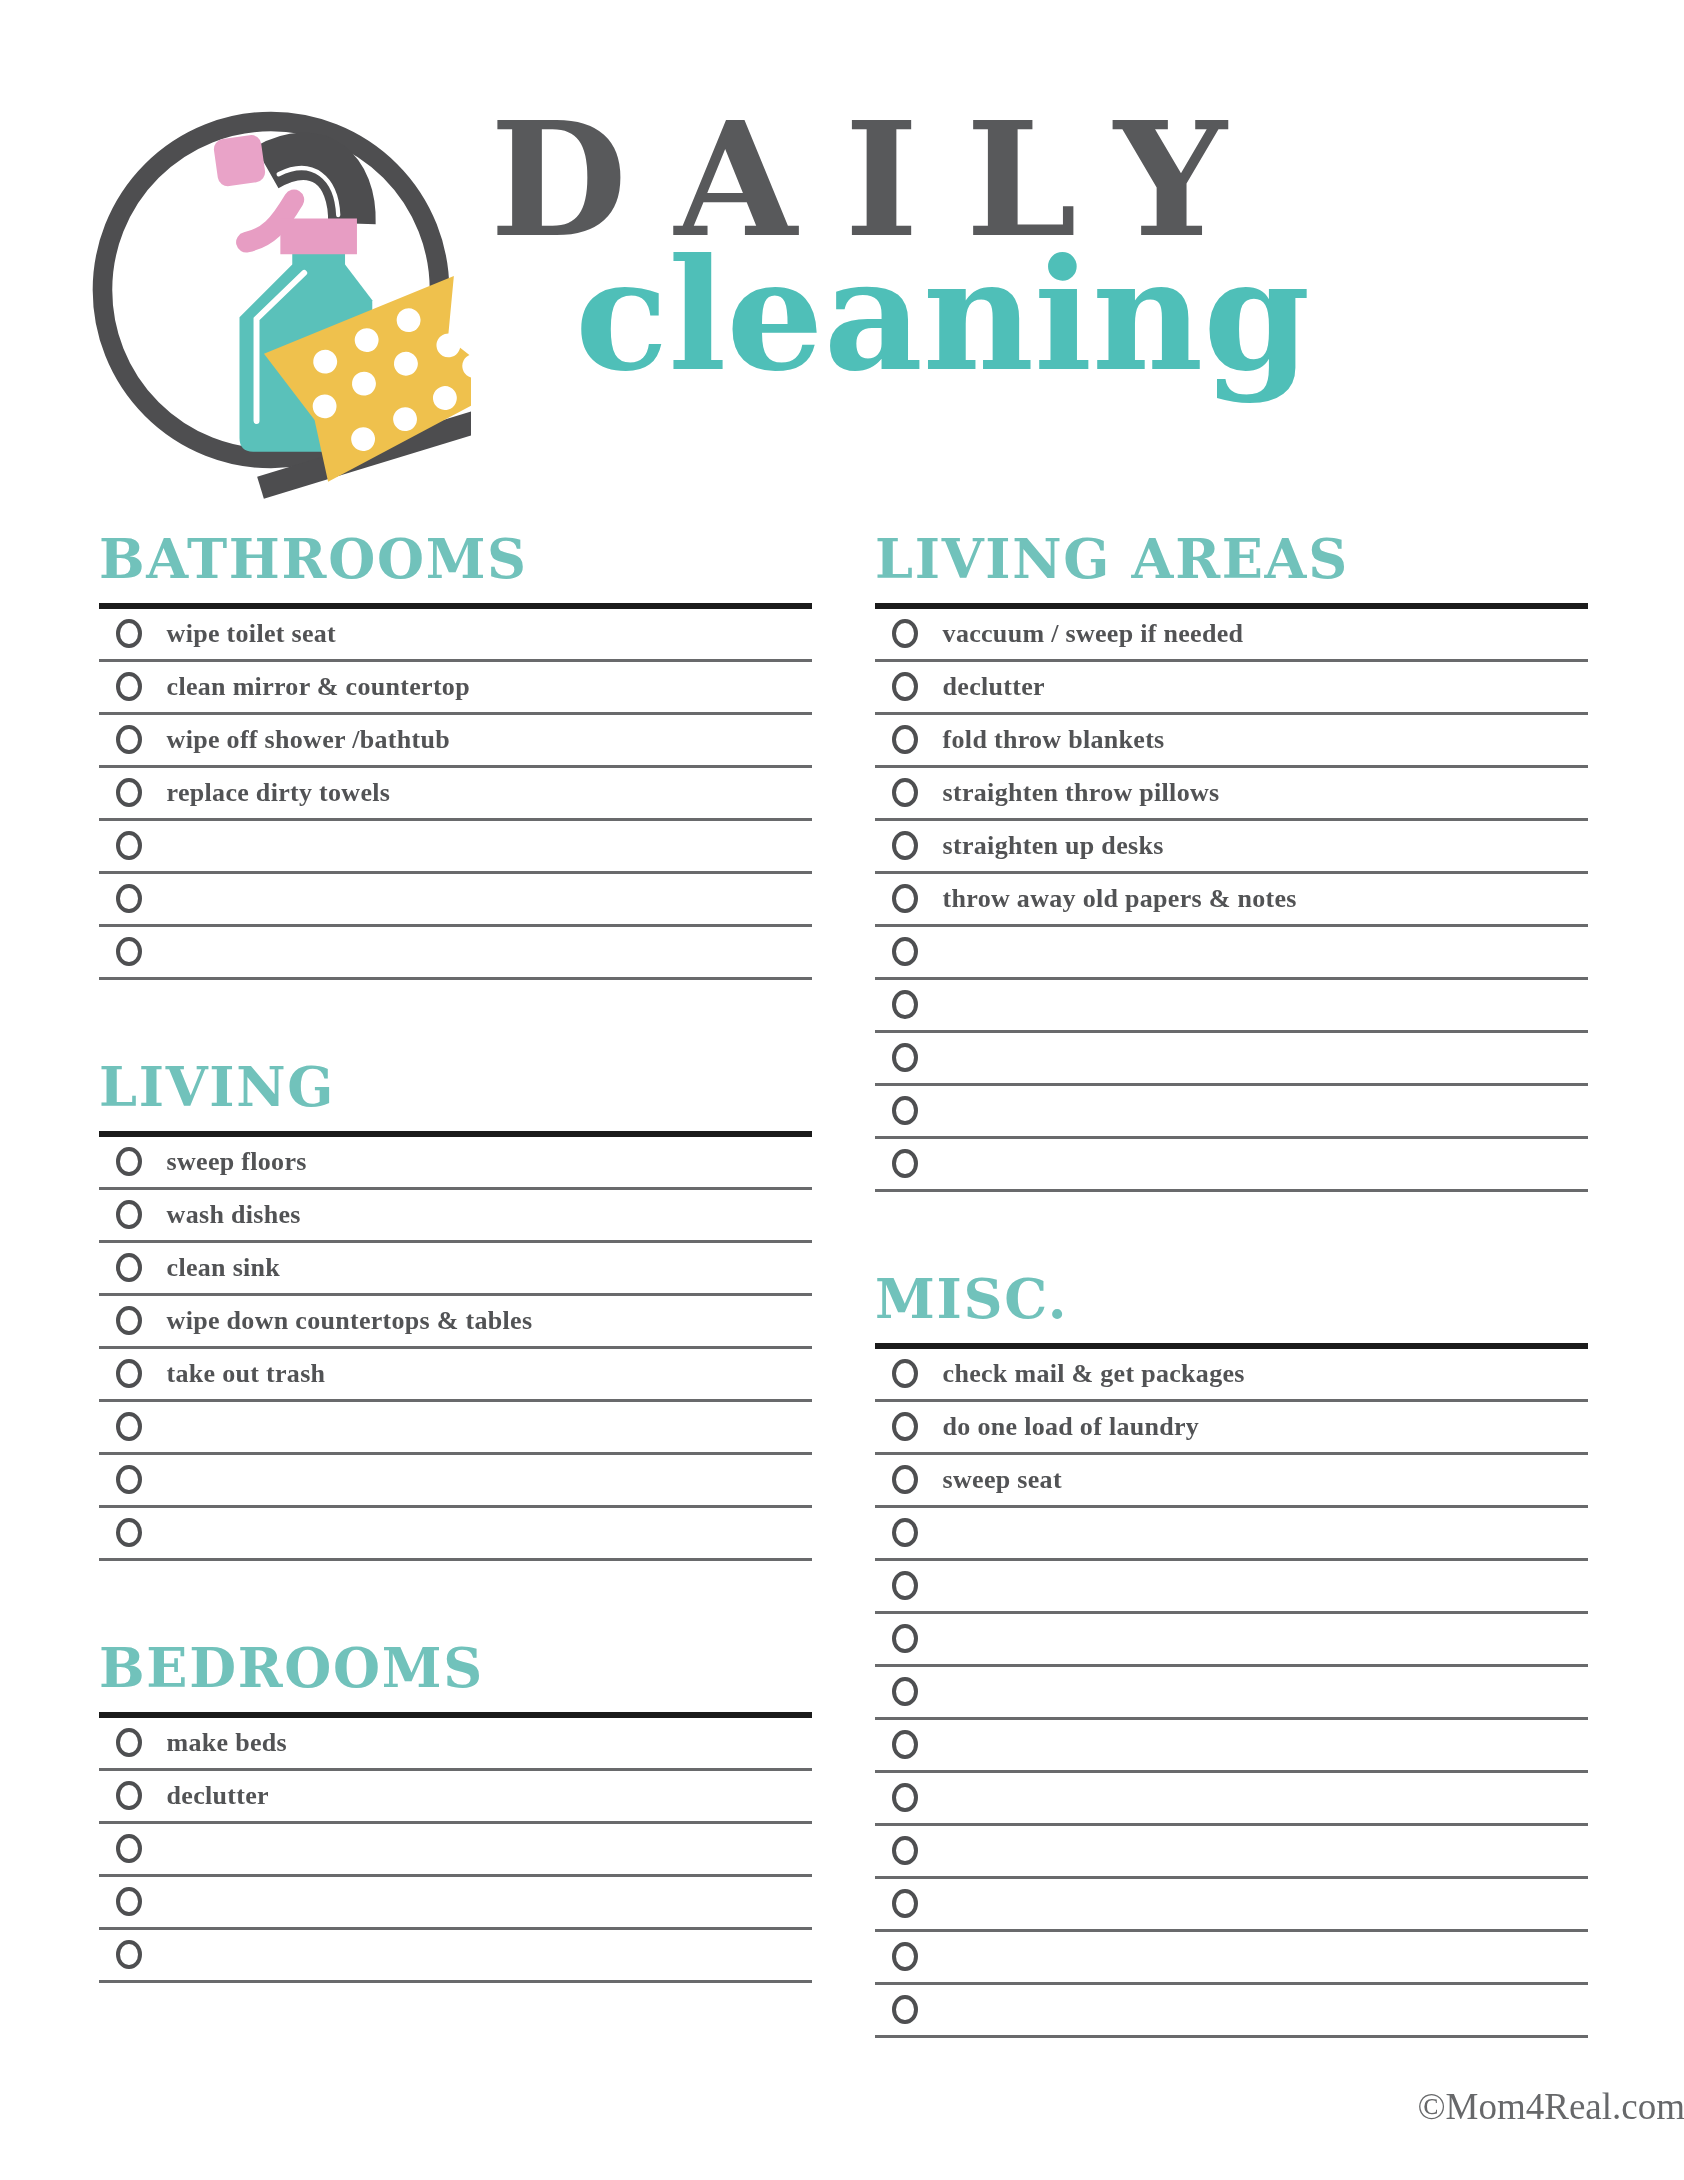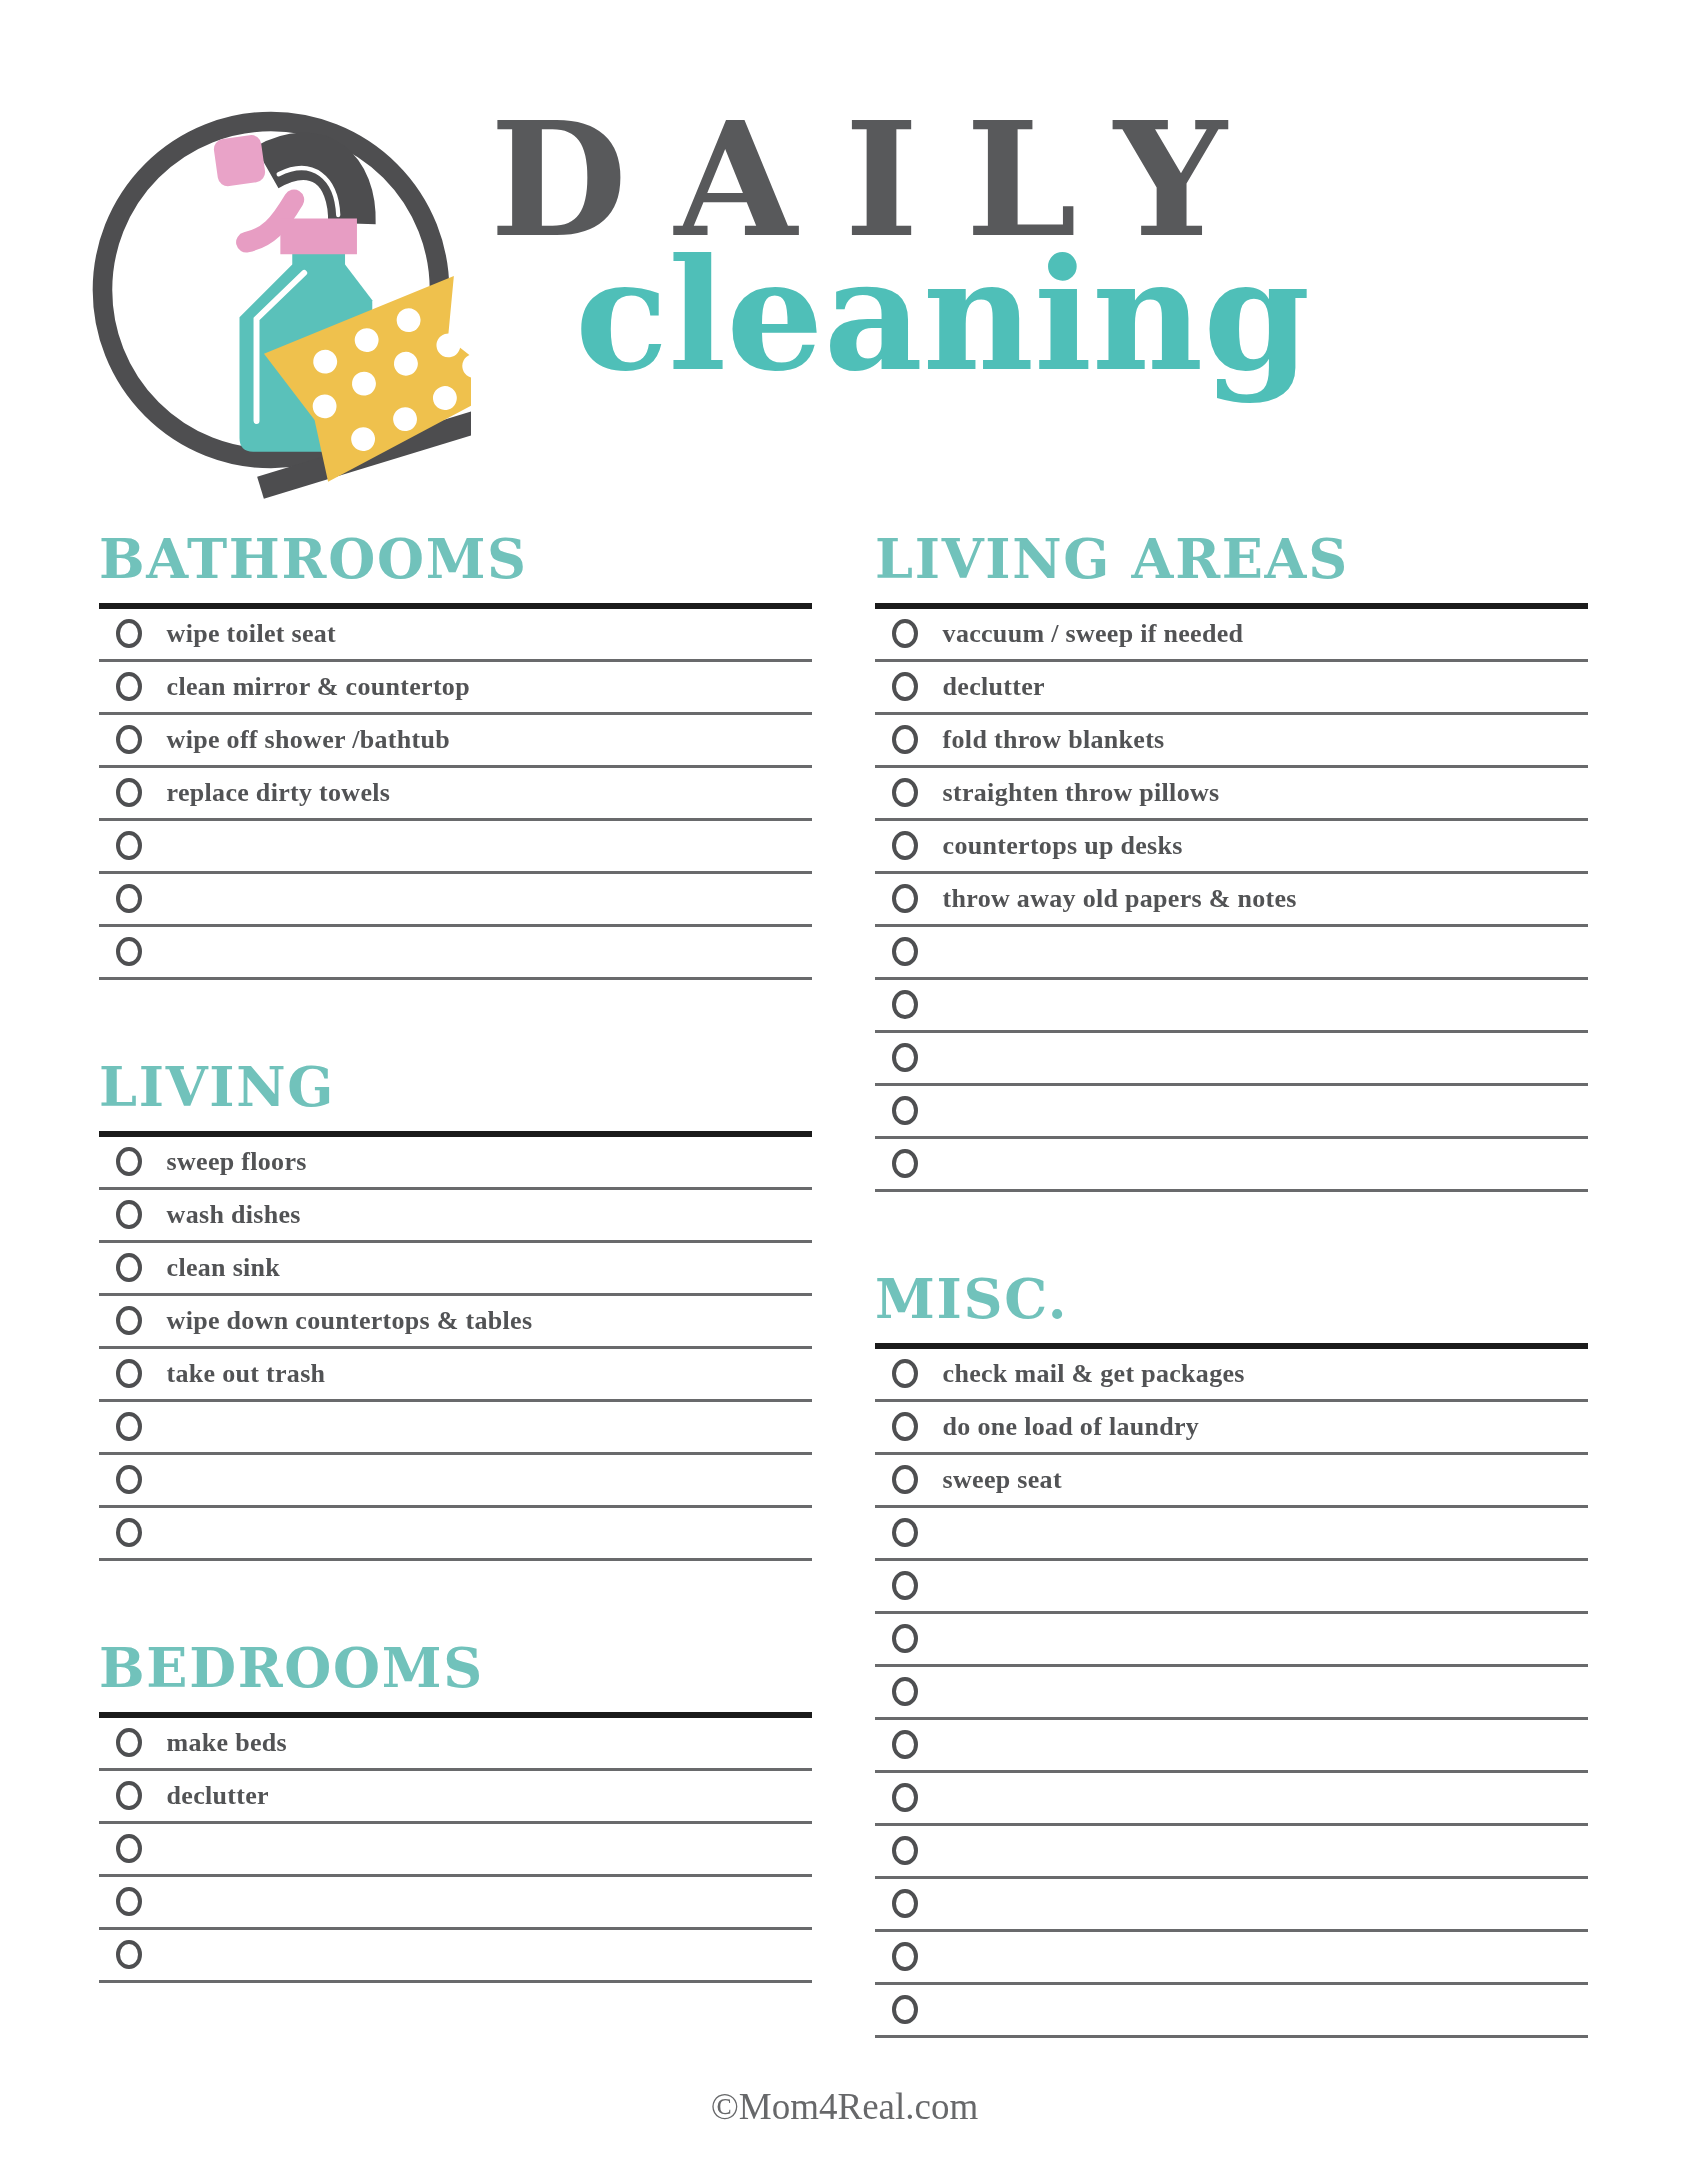--- a/index.html
+++ b/index.html
@@ -27,21 +27,21 @@
       white-space:nowrap;}
   .rule{border-top:6px solid var(--line_dark);margin-top:13.6px;}
   .row{height:53px;box-sizing:border-box;border-bottom:3.4px solid var(--line_gray);
       display:flex;align-items:center;}
   .cb{width:25.6px;height:29px;box-sizing:border-box;border:4.3px solid var(--circle_gray);
       border-radius:50%;margin-left:17px;flex:0 0 auto;background:#fff;}
   .item-label{margin-left:25px;font-family:"Liberation Serif",serif;font-weight:700;
       font-size:26px;color:var(--text_gray);letter-spacing:0.3px;white-space:nowrap;}
 
   
-  .footer{position:absolute;left:4px;right:0;top:2085px;text-align:center;
+  .footer{position:absolute;left:4px;right:0;top:2085px;text-align:right;
       font-family:"Liberation Serif",serif;font-size:37px;color:var(--footer_gray);}
 </style>
 </head>
 <body>
 
 <div class="page">
 
   <svg class="logo" viewBox="0 0 450 480" xmlns="http://www.w3.org/2000/svg">
     <circle cx="215" cy="230" r="198" fill="none" stroke="#4E4E50" stroke-width="23"></circle>
     <g>
@@ -187,21 +187,21 @@
         <div class="row">
           <span class="cb"></span>
           <span class="item-label">fold throw blankets</span>
         </div>
         <div class="row">
           <span class="cb"></span>
           <span class="item-label">straighten throw pillows</span>
         </div>
         <div class="row">
           <span class="cb"></span>
-          <span class="item-label">countertops up desks</span>
+          <span class="item-label">straighten up desks</span>
         </div>
         <div class="row">
           <span class="cb"></span>
           <span class="item-label">throw away old papers &amp; notes</span>
         </div>
         <div class="row">
           <span class="cb"></span>
           <span class="item-label"></span>
         </div>
         <div class="row">

